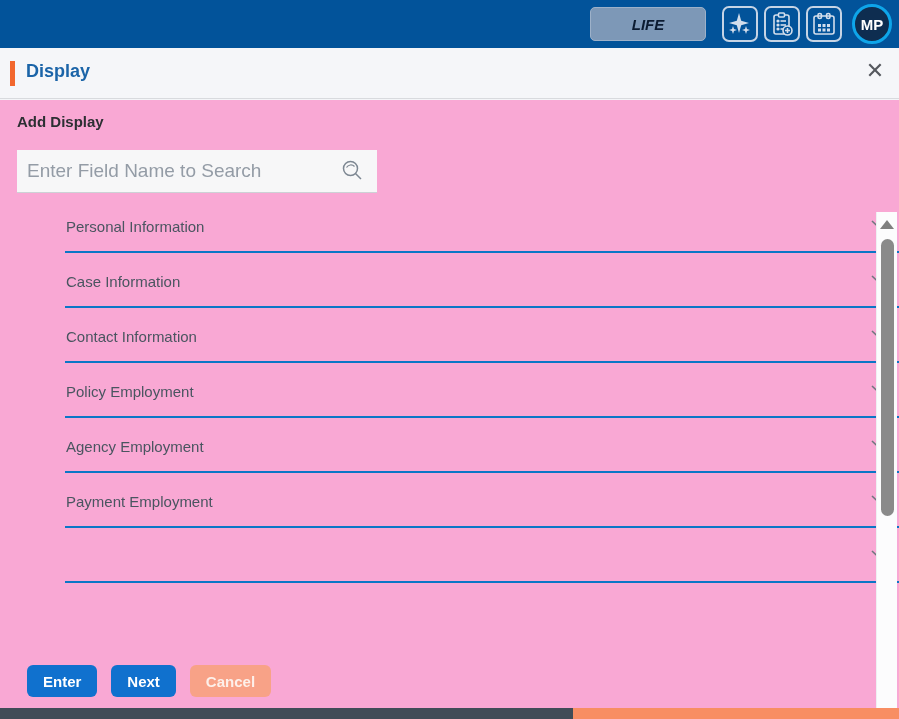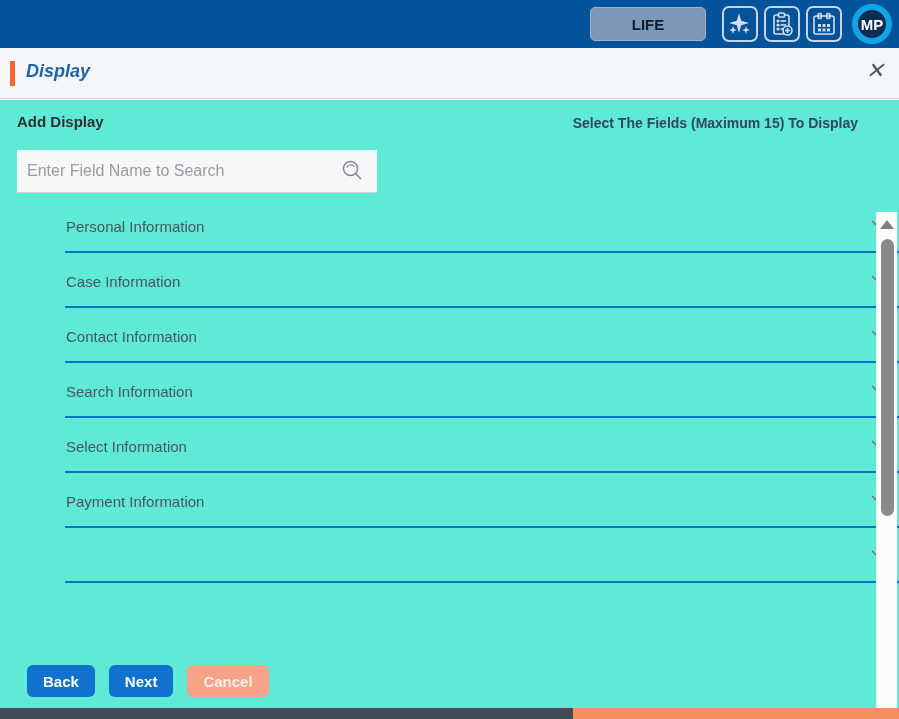--- a/index.html
+++ b/index.html
@@ -5,44 +5,44 @@
   * { margin:0; padding:0; box-sizing:border-box; }
   html,body { width:899px; height:719px; }
   body { font-family:"Liberation Sans", sans-serif; background:#f3f5f8; position:relative; overflow:hidden; }
   #screen { position:absolute; inset:0; }
 
   
   .topbar { position:absolute; top:0; left:0; width:899px; height:48px; background:#02539a;
             display:flex; align-items:center; justify-content:flex-end; padding-right:7px; }
   .life-btn { width:116px; height:34px; background:#7d98b7; border:1px solid #9db1c9; border-radius:5px;
               color:#0b1b31; font-weight:bold; font-size:15px; display:flex; align-items:center; justify-content:center;
-              margin-right:16px; cursor:pointer; }
+              margin-right:16px; cursor:pointer;font-style:italic; }
   .icon-btn { width:36px; height:36px; border:2px solid #c6d4e5; border-radius:7px; margin-right:6px;
               display:flex; align-items:center; justify-content:center; cursor:pointer; }
-  .avatar { width:40px; height:40px; border-radius:50%; background:#0e2d50; border:6px solid #0ea5e9;
+  .avatar { width:40px; height:40px; border-radius:50%; background:#0e2d50; border:3px solid #0ea5e9;
             color:#ffffff; font-weight:bold; font-size:15px; display:flex; align-items:center; justify-content:center;
             margin-left:4px; cursor:pointer; }
 
   
   .modal-header { position:absolute; top:48px; left:0; width:899px; height:51px; background:#f5f6f9;
-                  border-bottom:1px solid #d8dade;font-style:italic; }
+                  border-bottom:1px solid #d8dade; }
   .accent-bar { position:absolute; left:10px; top:13px; width:5px; height:25px; background:#f2672e; }
   .modal-title { position:absolute; left:26px; top:13px; font-size:18px; font-weight:bold; color:#1b64a8; }
   .close-x { position:absolute; right:10px; top:9px; width:28px; height:28px; font-size:22px; color:#55585e;
              display:flex; align-items:center; justify-content:center; cursor:pointer; font-weight:normal; }
 
   
-  .modal-body { position:absolute; top:100px; left:0; width:899px; height:608px; background:#5eead4; }
+  .modal-body { position:absolute; top:100px; left:0; width:899px; height:608px; background:#f9a8d4; }
   .panel-heading { position:absolute; left:17px; top:13px; font-size:15px; font-weight:bold; color:#2d2f33; }
   .fields-hint { position:absolute; right:41px; top:15px; font-size:14px; font-weight:bold; color:#33475c; }
 
   .search-wrap { position:absolute; left:17px; top:50px; width:360px; height:43px; background:#f7f7f8;
                  border-bottom:1px solid #cdd1d6; display:flex; align-items:center; }
   .search-input { flex:1; border:none; outline:none; background:transparent; font-family:"Liberation Sans",sans-serif;
-                  font-size:16px; color:#3c434b; padding-left:10px; }
+                  font-size:19px; color:#3c434b; padding-left:10px; }
   .search-input::placeholder { color:#949ca6; opacity:1; }
   .search-icon { width:26px; height:26px; margin-right:12px; cursor:pointer; display:flex; align-items:center; justify-content:center; }
 
   .groups { position:absolute; left:17px; top:98px; width:841px;margin-left:48px; }
   .group-row { position:relative; height:55px; border-bottom:2px solid #0b76c6; cursor:pointer; }
   .group-label { position:absolute; left:1px; top:20px; font-size:15px; color:#4a5560; }
   .chevron { position:absolute; right:12px; top:21px; width:24px; height:14px; cursor:pointer; }
 
   
   .scrollbar { position:absolute; left:876px; top:112px; width:21px; height:533px; background:#fcfcfd;
@@ -122,21 +122,20 @@
 
   <div class="modal-header">
     <div class="accent-bar"></div>
     <div class="modal-title">Display</div>
     <div class="close-x">✕</div>
   </div>
 
   <div class="modal-body">
 
     <div class="panel-heading">Add Display</div>
-    <div class="fields-hint">Select The Fields (Maximum 15) To Display</div>
 
     <div class="search-wrap">
       <input class="search-input" type="text" placeholder="Enter Field Name to Search" style="">
       <span class="search-icon">
         <svg width="24" height="24" viewBox="0 0 24 24" fill="none" stroke="#7d8792" stroke-width="1.5">
           <circle cx="10.5" cy="9.5" r="7"></circle>
           <path d="M6.5 8.5 a5 5 0 0 1 8 -1" stroke-width="1.2"></path>
           <line x1="15.5" y1="14.5" x2="21" y2="20"></line>
         </svg>
       </span>
@@ -166,39 +165,39 @@
         <span class="group-label">Contact Information</span>
         <span class="chevron">
           <svg width="24" height="14" viewBox="0 0 24 14">
               <path d="M2 2 L12 11.5 L22 2" fill="none" stroke="#70767e" stroke-width="1.6"></path>
             </svg>
         </span>
       </div>
 
 
       <div class="group-row">
-        <span class="group-label">Search Information</span>
-        <span class="chevron">
-          <svg width="24" height="14" viewBox="0 0 24 14">
-              <path d="M2 2 L12 11.5 L22 2" fill="none" stroke="#70767e" stroke-width="1.6"></path>
-            </svg>
-        </span>
-      </div>
-
-      <div class="group-row">
-        <span class="group-label">Select Information</span>
-        <span class="chevron">
-          <svg width="24" height="14" viewBox="0 0 24 14">
-              <path d="M2 2 L12 11.5 L22 2" fill="none" stroke="#70767e" stroke-width="1.6"></path>
-            </svg>
-        </span>
-      </div>
-
-      <div class="group-row">
-        <span class="group-label">Payment Information</span>
+        <span class="group-label">Policy Employment</span>
+        <span class="chevron">
+          <svg width="24" height="14" viewBox="0 0 24 14">
+              <path d="M2 2 L12 11.5 L22 2" fill="none" stroke="#70767e" stroke-width="1.6"></path>
+            </svg>
+        </span>
+      </div>
+
+      <div class="group-row">
+        <span class="group-label">Agency Employment</span>
+        <span class="chevron">
+          <svg width="24" height="14" viewBox="0 0 24 14">
+              <path d="M2 2 L12 11.5 L22 2" fill="none" stroke="#70767e" stroke-width="1.6"></path>
+            </svg>
+        </span>
+      </div>
+
+      <div class="group-row">
+        <span class="group-label">Payment Employment</span>
         <span class="chevron">
           <svg width="24" height="14" viewBox="0 0 24 14">
               <path d="M2 2 L12 11.5 L22 2" fill="none" stroke="#70767e" stroke-width="1.6"></path>
             </svg>
         </span>
       </div>
 
       <div class="group-row">
         <span class="chevron">
           <svg width="24" height="14" viewBox="0 0 24 14">
@@ -209,21 +208,21 @@
 
     </div>
 
     <div class="scrollbar">
       <div class="sb-up"></div>
       <div class="sb-thumb"></div>
 
     </div>
 
     <div class="footer">
-      <button class="btn btn-primary">Back</button>
+      <button class="btn btn-primary">Enter</button>
       <button class="btn btn-primary">Next</button>
       <button class="btn btn-cancel">Cancel</button>
     </div>
 
   </div>
 
   <div class="bottombar">
     <div class="bb-dark"></div>
     <div class="bb-orange"></div>
   </div>

